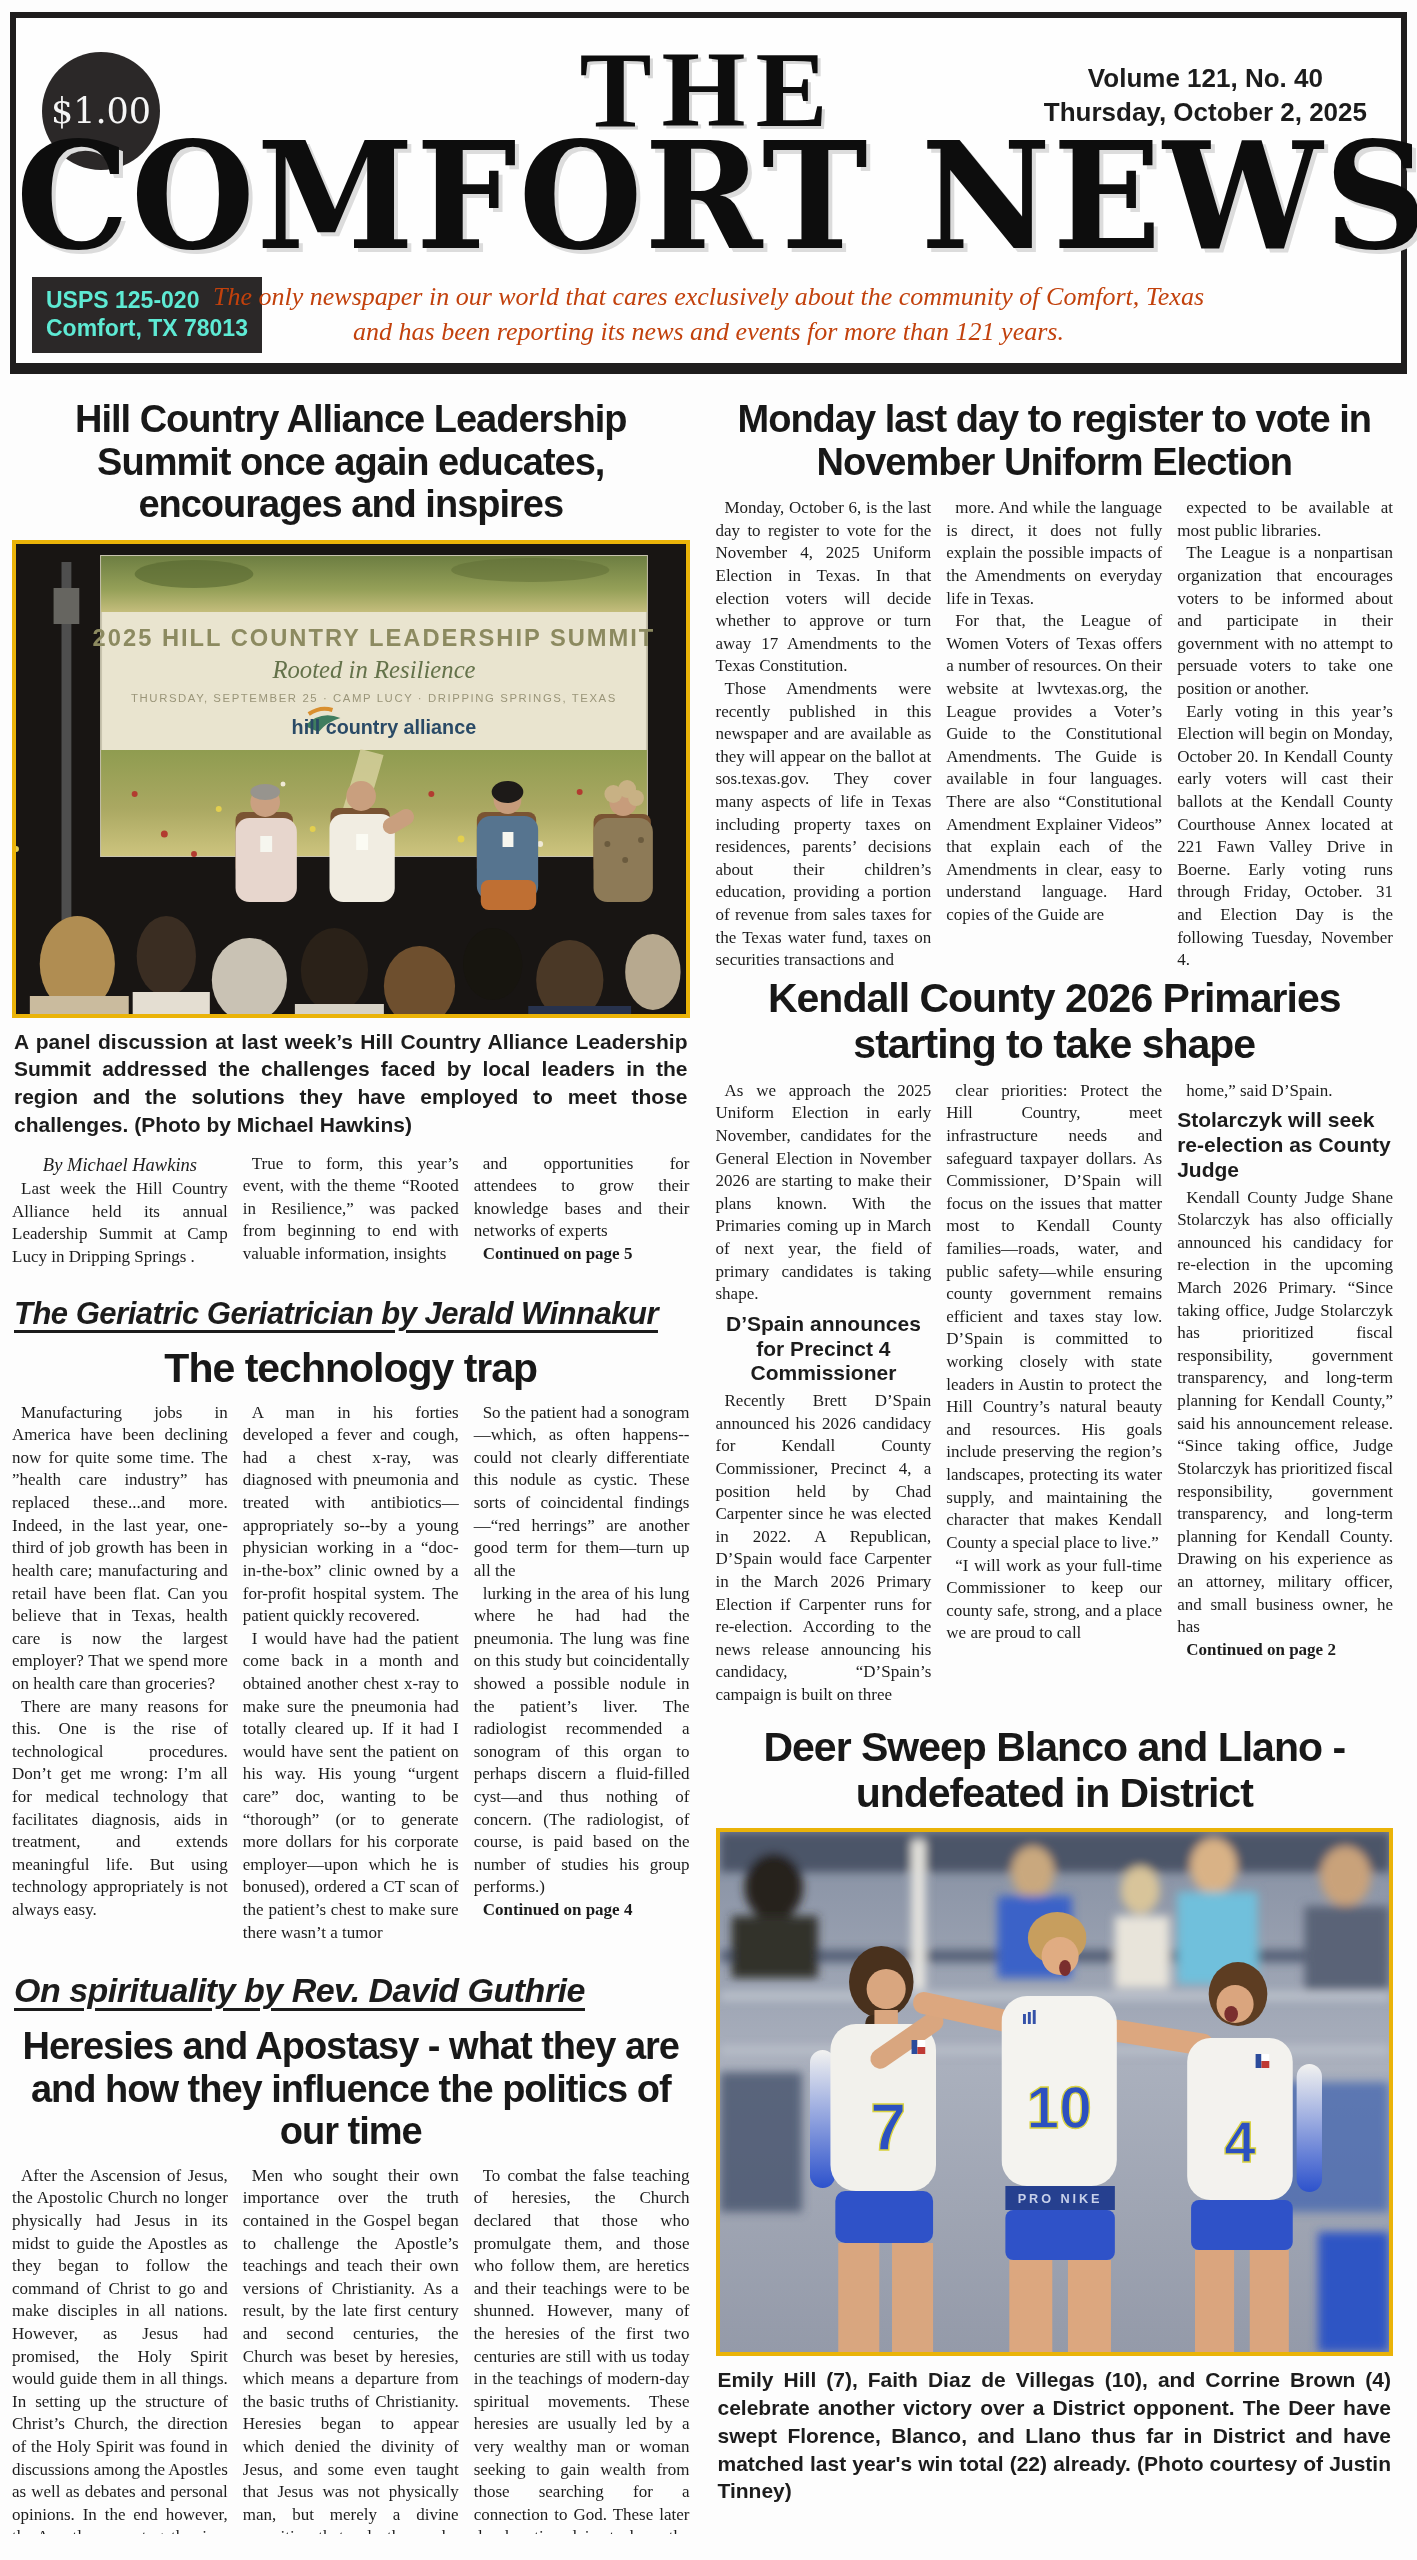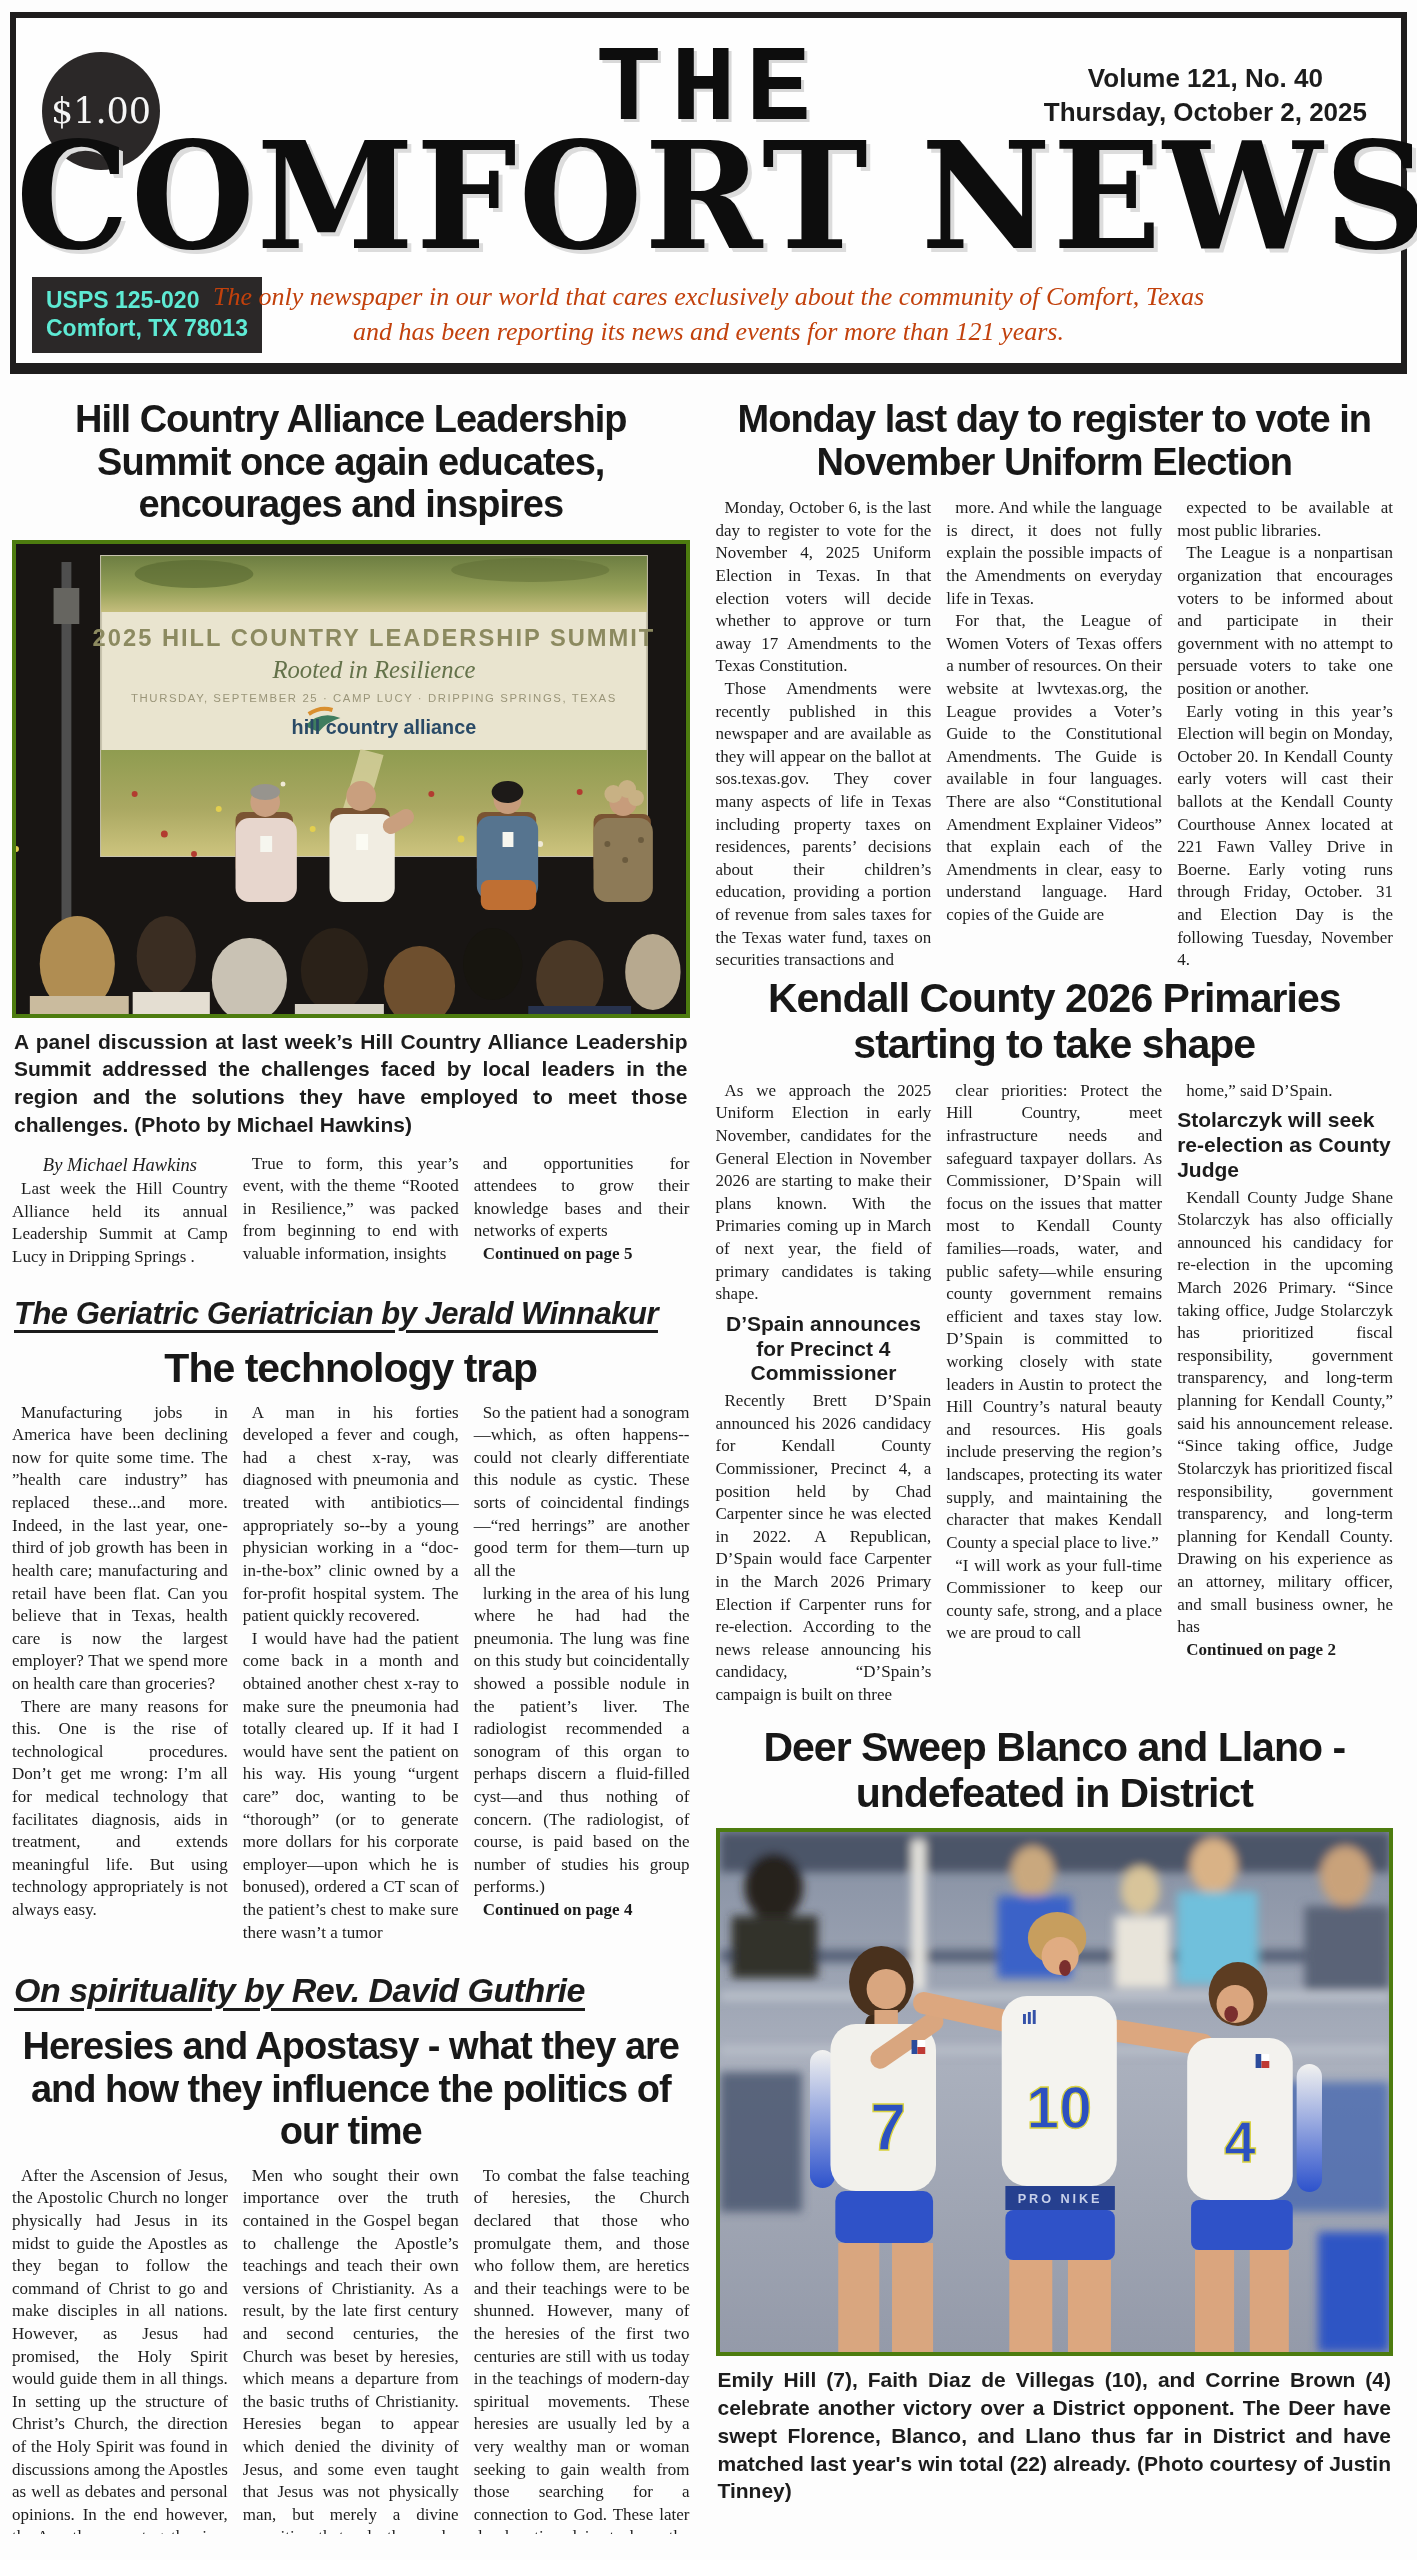--- a/index.html
+++ b/index.html
@@ -27,21 +27,21 @@
     display:flex; align-items:center; justify-content:center;
     font-family:"DejaVu Serif", serif; font-size:35px;
   }
   .issue-info {
     position:absolute; right:34px; top:44px;
     font-family:"Liberation Sans", sans-serif;
     font-weight:bold; font-size:26px; line-height:1.3; text-align:center;
   }
   .mast-the {
     text-align:center;
-    font-family:Liberation Mono, monospace; font-weight:bold;
+    font-family:Liberation Serif, serif; font-weight:bold;
     font-size:108px; line-height:1.0; margin-top:18px;
     letter-spacing:10px;
     color:#0d0d0d;
     text-shadow: 3px 3px 0 #d8d8d8;
   }
   .mast-title {
     text-align:center; white-space:nowrap;
     font-family:"DejaVu Serif", serif; font-weight:bold;
     font-size:142px; line-height:0.96; margin-top:-16px;
     letter-spacing:2px;
@@ -74,21 +74,21 @@
   }
   .h-lg { font-size:38px; line-height:1.12; margin:6px 6px 14px; }
   .h-xl { font-size:41px; line-height:1.12; margin:10px 4px 14px; }
   .kicker {
     font-family:"Liberation Sans", sans-serif;
     font-weight:bold; font-style:italic;
     font-size:31px; line-height:1.2; letter-spacing:-0.5px;
     text-decoration:underline; text-decoration-thickness:3px; text-underline-offset:6px;
     margin:26px 0 2px 2px;
   }
-  .photo-frame { border:4px solid #4d7c0f; line-height:0; background:#111; }
+  .photo-frame { border:4px solid #eab308; line-height:0; background:#111; }
   .photo-frame svg { width:100%; display:block; }
   .caption {
     font-family:"Liberation Sans", sans-serif; font-weight:bold;
     font-size:21px; line-height:1.32; text-align:justify;
     margin:10px 2px 14px;
   }
   .cols { display:flex; gap:15px; margin-top:8px; }
   .col { flex:1 1 0; min-width:0; }
   .col p {
     font-family:"Liberation Serif", serif;

